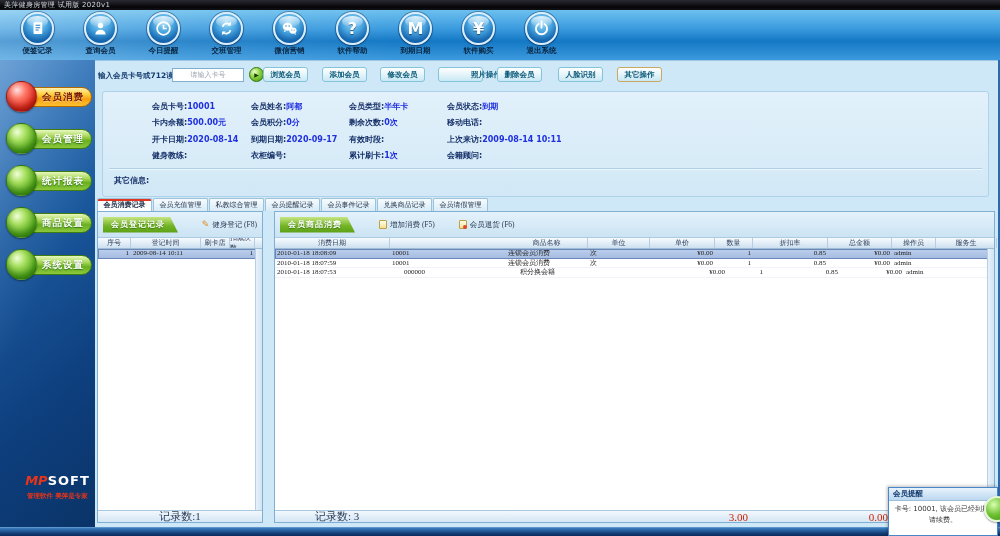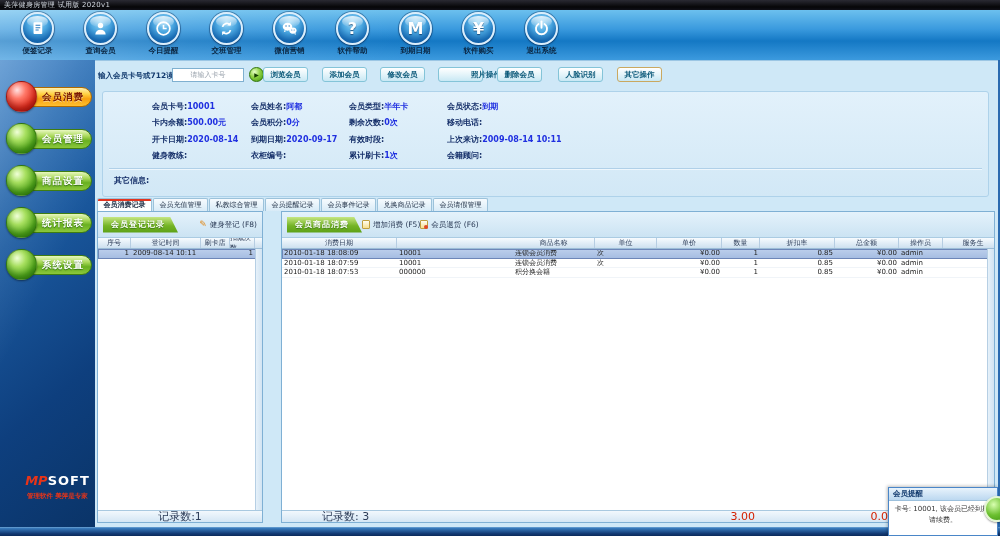--- a/index.html
+++ b/index.html
@@ -83,32 +83,32 @@
 
   
   .tabs { position:absolute; top:137px; left:2px; height:13px; display:flex; }
   .tab { width:55px; font-size:7px; color:#223248; text-align:center; line-height:12px;
     background:linear-gradient(#f6fbfe,#d8ebf7); border:1px solid #9cc2da; border-bottom:none;
     border-radius:2px 2px 0 0; margin-right:1px; position:relative; cursor:pointer; white-space:nowrap; overflow:hidden; }
   .tab.active { background:#fff; font-weight:bold; }
   .tab.active::before { content:''; position:absolute; top:0; left:0; right:0; height:2px; background:#e23420; }
 
   
-  .content { position:absolute; top:150px; left:2px; right:3px; bottom:4px; display:flex; gap:18px; }
+  .content { position:absolute; top:150px; left:2px; right:3px; bottom:4px; display:flex; gap:11px;font-family:Liberation Serif, serif; }
   .panel { border:1px solid #7fb0d4; background:#fff; display:flex; flex-direction:column; min-width:0; }
   .panel.left { width:166px; flex:none; }
   .panel.right { flex:1; }
   .panel-head { height:26px; flex:none; background:linear-gradient(#e4f2fb,#cbe3f3); border-bottom:1px solid #aacbe2;
     display:flex; align-items:center; padding:0 5px; }
   .green-tag { background:linear-gradient(#c6e682,#74b426 55%,#5ca016); color:#fff; font-size:8px; font-weight:bold;
     padding:2.5px 13px 2.5px 8px; clip-path:polygon(0 0, calc(100% - 8px) 0, 100% 100%, 0 100%);
     text-shadow:0 1px 1px rgba(0,60,0,.5); letter-spacing:1px; white-space:nowrap; }
   .head-btn { display:flex; align-items:center; gap:3px; font-size:7.5px; color:#2a3a55; cursor:pointer; white-space:nowrap; }
   .hb-right { margin-left:auto; }
-  .hb-gap { }
+  .hb-gap { margin-left:24px; }
   .mini-pencil { color:#e08818; font-size:9px; line-height:9px; }
   .mini-doc { display:inline-block; width:8px; height:9px; border:1px solid #c0a040; border-radius:1px;
     background:linear-gradient(#fffef2,#f6e090); position:relative; }
   .mini-doc.red::after { content:''; position:absolute; right:-1px; bottom:-1px; width:4px; height:4px;
     background:#e04828; border-radius:50%; }
 
   .grid-head { display:flex; height:11px; flex:none; background:linear-gradient(#f7fbfe,#cde0ef);
     border-bottom:1px solid #9cbcd6; font-size:7px; color:#2c3c58; }
   .gh-cell { border-right:1px solid #b6cde2; display:flex; align-items:center; justify-content:center; overflow:hidden; flex:none; }
   .grid-body { flex:1; position:relative; background:#fff; font-size:7px; color:#222; overflow:hidden; }
@@ -236,25 +236,25 @@
   <div class="sidebar">
     <div class="side-btn active">
         <div class="side-pill">会员消费</div>
         <div class="side-sphere"></div>
       </div>
       <div class="side-btn">
         <div class="side-pill">会员管理</div>
         <div class="side-sphere"></div>
       </div>
       <div class="side-btn">
+        <div class="side-pill">统计报表</div>
+        <div class="side-sphere"></div>
+      </div>
+      <div class="side-btn">
         <div class="side-pill">商品设置</div>
-        <div class="side-sphere"></div>
-      </div>
-      <div class="side-btn">
-        <div class="side-pill">统计报表</div>
         <div class="side-sphere"></div>
       </div>
       <div class="side-btn">
         <div class="side-pill">系统设置</div>
         <div class="side-sphere"></div>
       </div>
       <div class="side-logo">
       <div>
         <span class="logo-mp">MP</span><span class="logo-soft">SOFT</span>
       </div>
@@ -386,21 +386,21 @@
               <div class="g-cell" style="width: 62px; text-align: left;">次</div>
               <div class="g-cell" style="width: 65px; text-align: right;">¥0.00</div>
               <div class="g-cell" style="width: 38px; text-align: right;">1</div>
               <div class="g-cell" style="width: 75px; text-align: right;">0.85</div>
               <div class="g-cell" style="width: 64px; text-align: right;">¥0.00</div>
               <div class="g-cell" style="width: 44px; text-align: left;">admin</div>
               <div class="g-cell" style="width: 61px; text-align: left;"></div>
             </div>
             <div class="g-row">
               <div class="g-cell" style="width: 115px; text-align: left;">2010-01-18 18:07:53</div>
-              <div class="g-cell" style="width: 116px; text-align: left;">000000</div>
+              <div class="g-cell" style="width: 116px; text-align: left; margin-left: 12px;">000000</div>
               <div class="g-cell" style="width: 82px; text-align: left;">积分换会籍</div>
               <div class="g-cell" style="width: 62px; text-align: left;"></div>
               <div class="g-cell" style="width: 65px; text-align: right;">¥0.00</div>
               <div class="g-cell" style="width: 38px; text-align: right;">1</div>
               <div class="g-cell" style="width: 75px; text-align: right;">0.85</div>
               <div class="g-cell" style="width: 64px; text-align: right;">¥0.00</div>
               <div class="g-cell" style="width: 44px; text-align: left;">admin</div>
               <div class="g-cell" style="width: 61px; text-align: left;"></div>
             </div>
             <div class="vscroll"></div>

